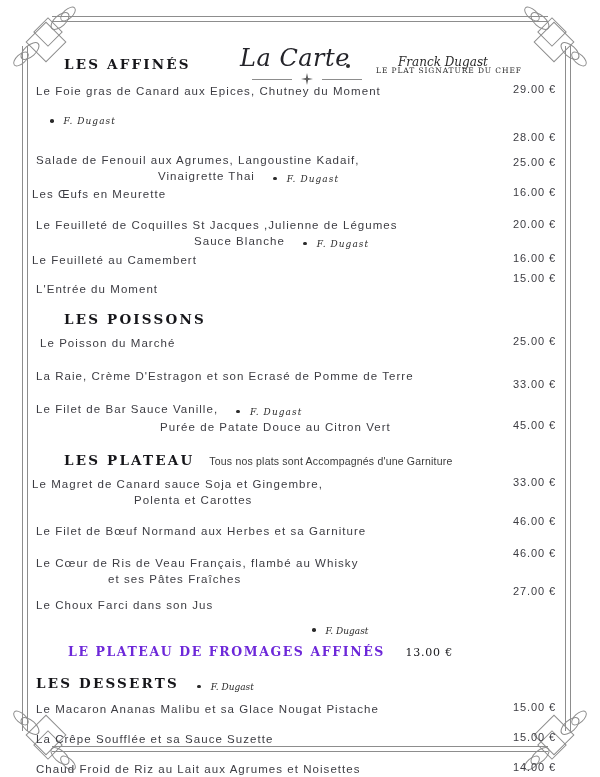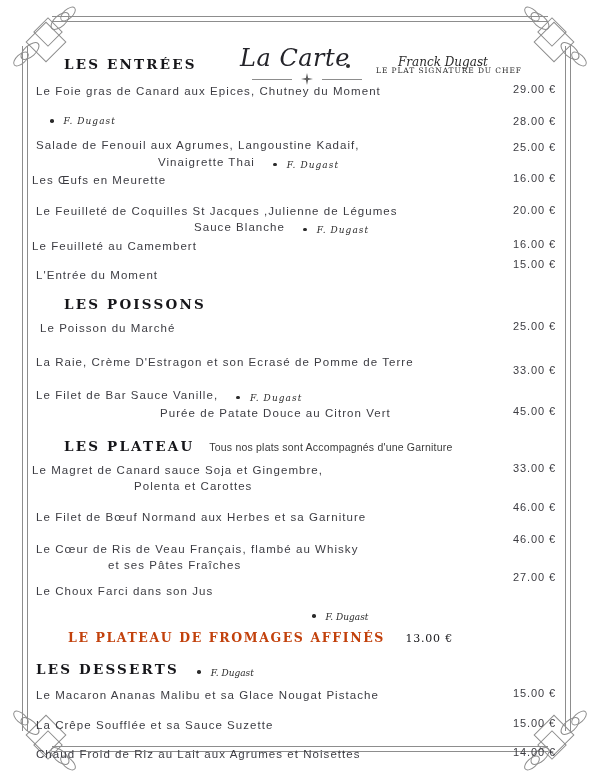--- a/index.html
+++ b/index.html
@@ -187,21 +187,21 @@
     font-style: italic;
     font-size: 9px;
     color: #2b2b2b;
   }
 
   .plateau {
     font-family: "DejaVu Serif", serif;
     font-weight: bold;
     font-size: 12.5px;
     letter-spacing: 1.6px;
-    color: #c2410c;
+    color: #6d28d9;
     white-space: nowrap;
   }
   .plateau-price {
     font-family: "DejaVu Serif", serif;
     font-weight: normal;
     font-size: 11px;
     letter-spacing: 0.8px;
     color: #16161a;
     margin-left: 16px;
   }
@@ -272,37 +272,37 @@
     </div>
     <div class="chef-dot"></div>
     <div class="chef-name">Franck Dugast</div>
     <div class="chef-sub">LE PLAT SIGNATURE DU CHEF</div>
   </div>
 
   <div class="sheet">
 
     
     <div style="height:12px"></div>
-    <div class="section-head" style="margin-left:28px;">LES ENTRÉES</div>
+    <div class="section-head" style="margin-left:28px;">LES AFFINÉS</div>
 
     <div style="height:11px"></div>
     <div class="row">
       <div class="dish">Le Foie gras de Canard aux Epices,  Chutney du Moment</div>
       <div class="price">29.00 €</div>
     </div>
 
     <div style="height:11px"></div>
     <div class="row">
       <div class="dish">
         <span class="sig">
           <span class="sig-dot"></span>
           <span class="sig-name">F. Dugast</span>
         </span>
       </div>
-      <div class="price" style="margin-top:4px;">28.00 €</div>
+      <div class="price" style="margin-top:20px;">28.00 €</div>
     </div>
 
     <div style="height:9px"></div>
     <div class="row">
       <div>
         <div class="dish">Salade de Fenouil aux Agrumes, Langoustine Kadaif,</div>
         <div class="dish-2" style="margin-left:122px;">
           <span>Vinaigrette Thai</span>
           <span class="sig">
             <span class="sig-dot"></span>

